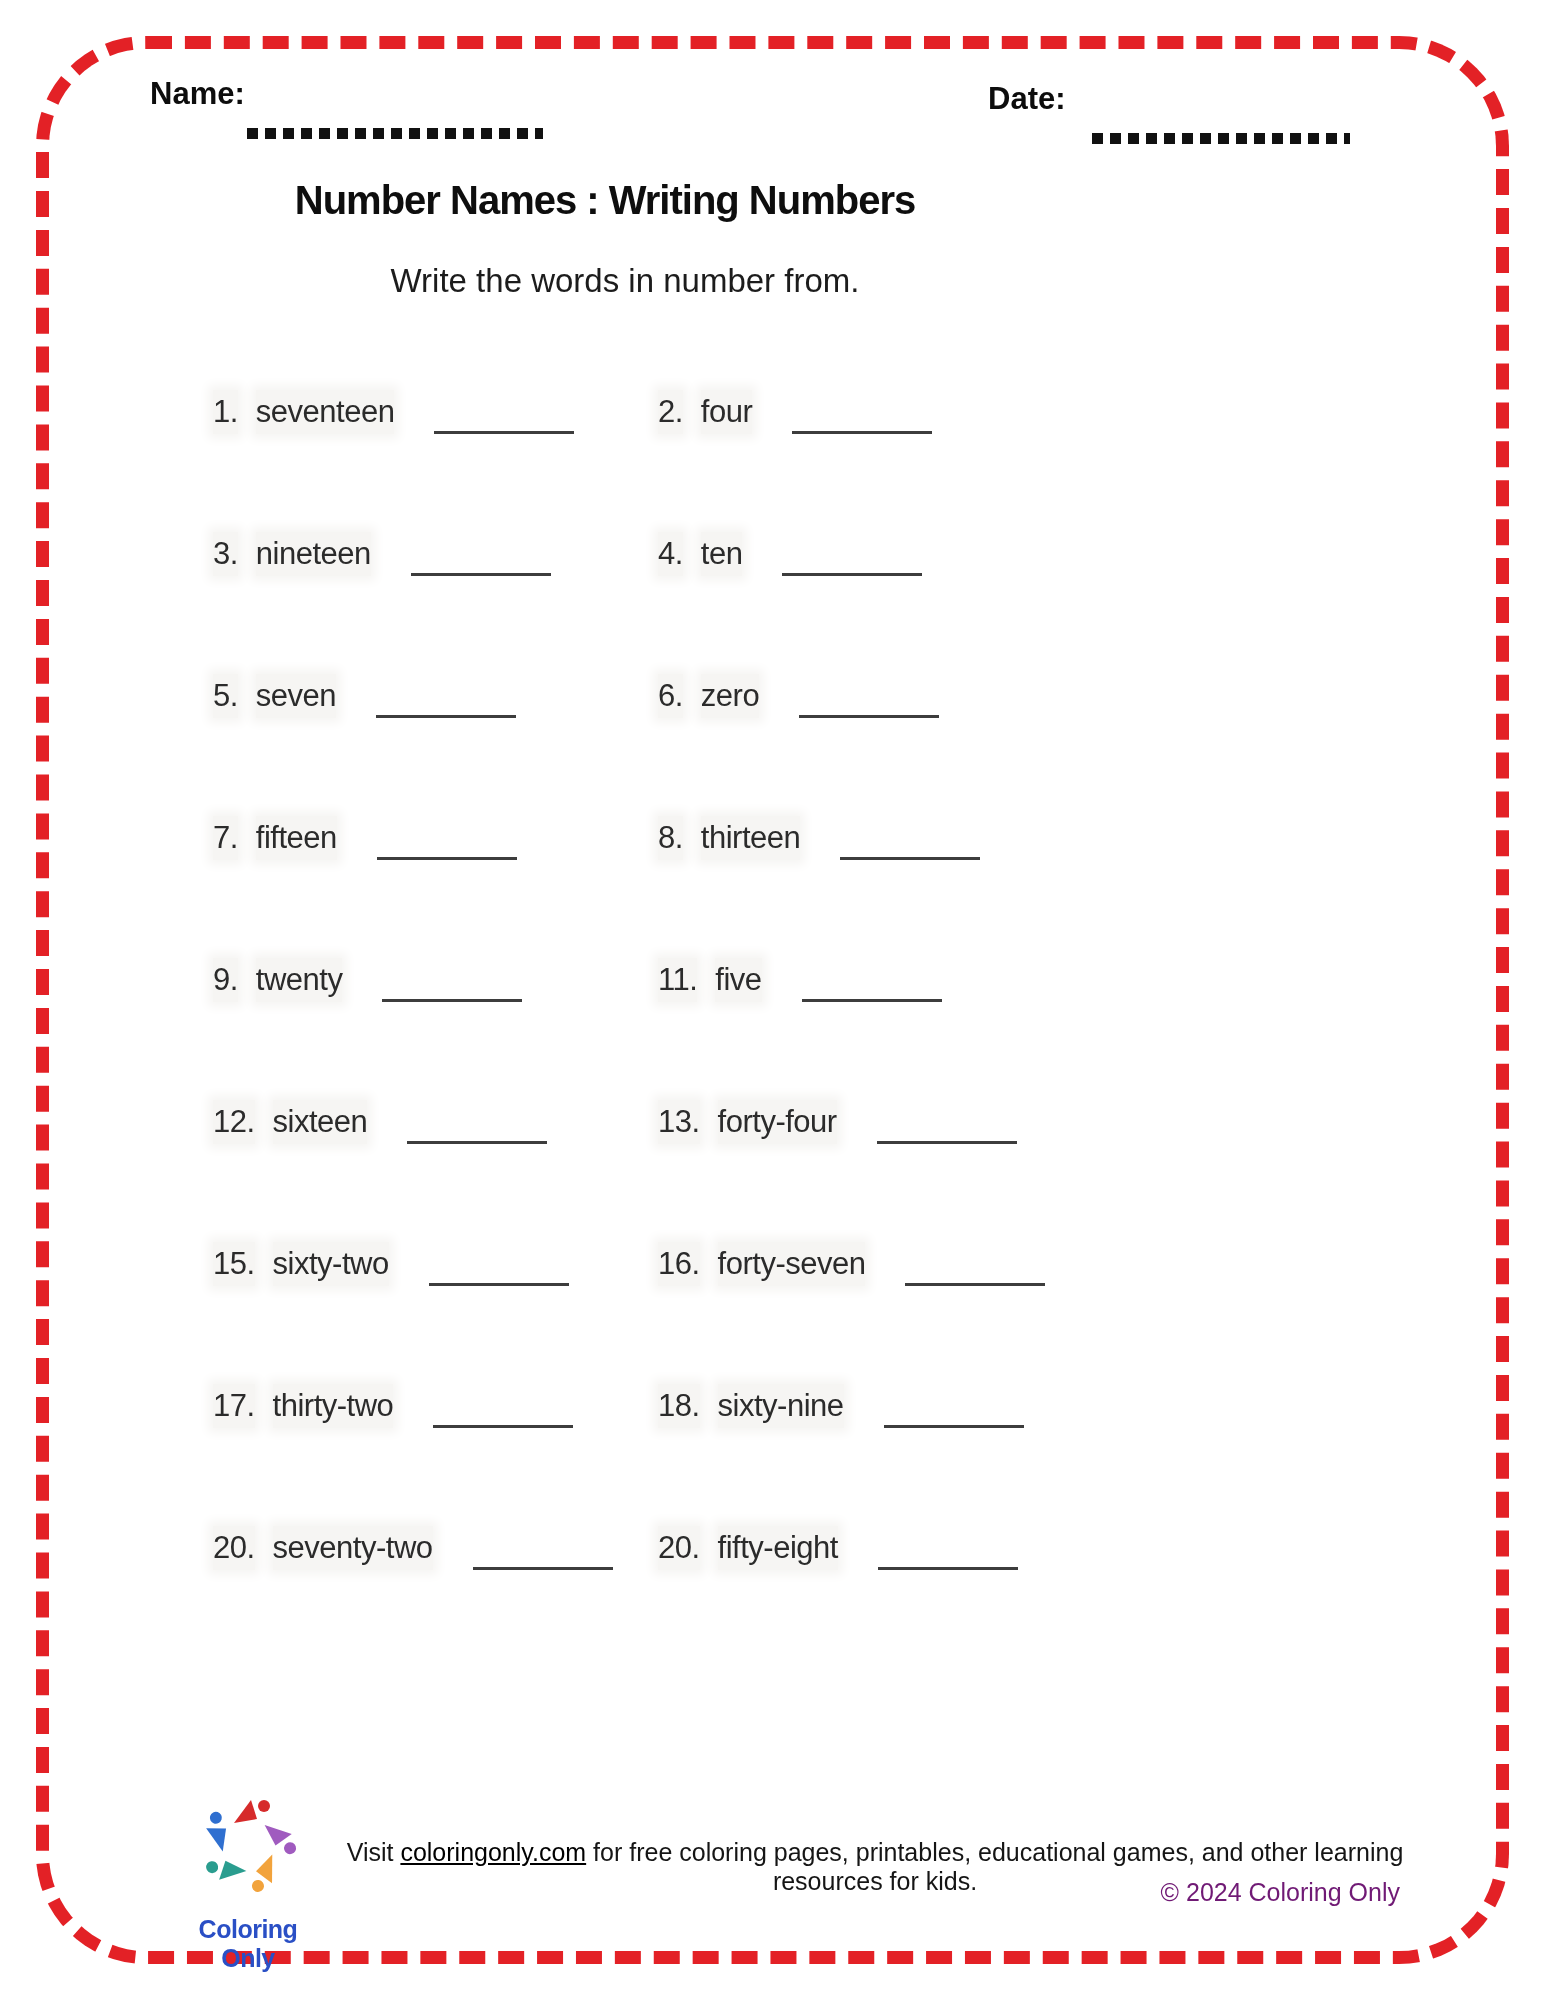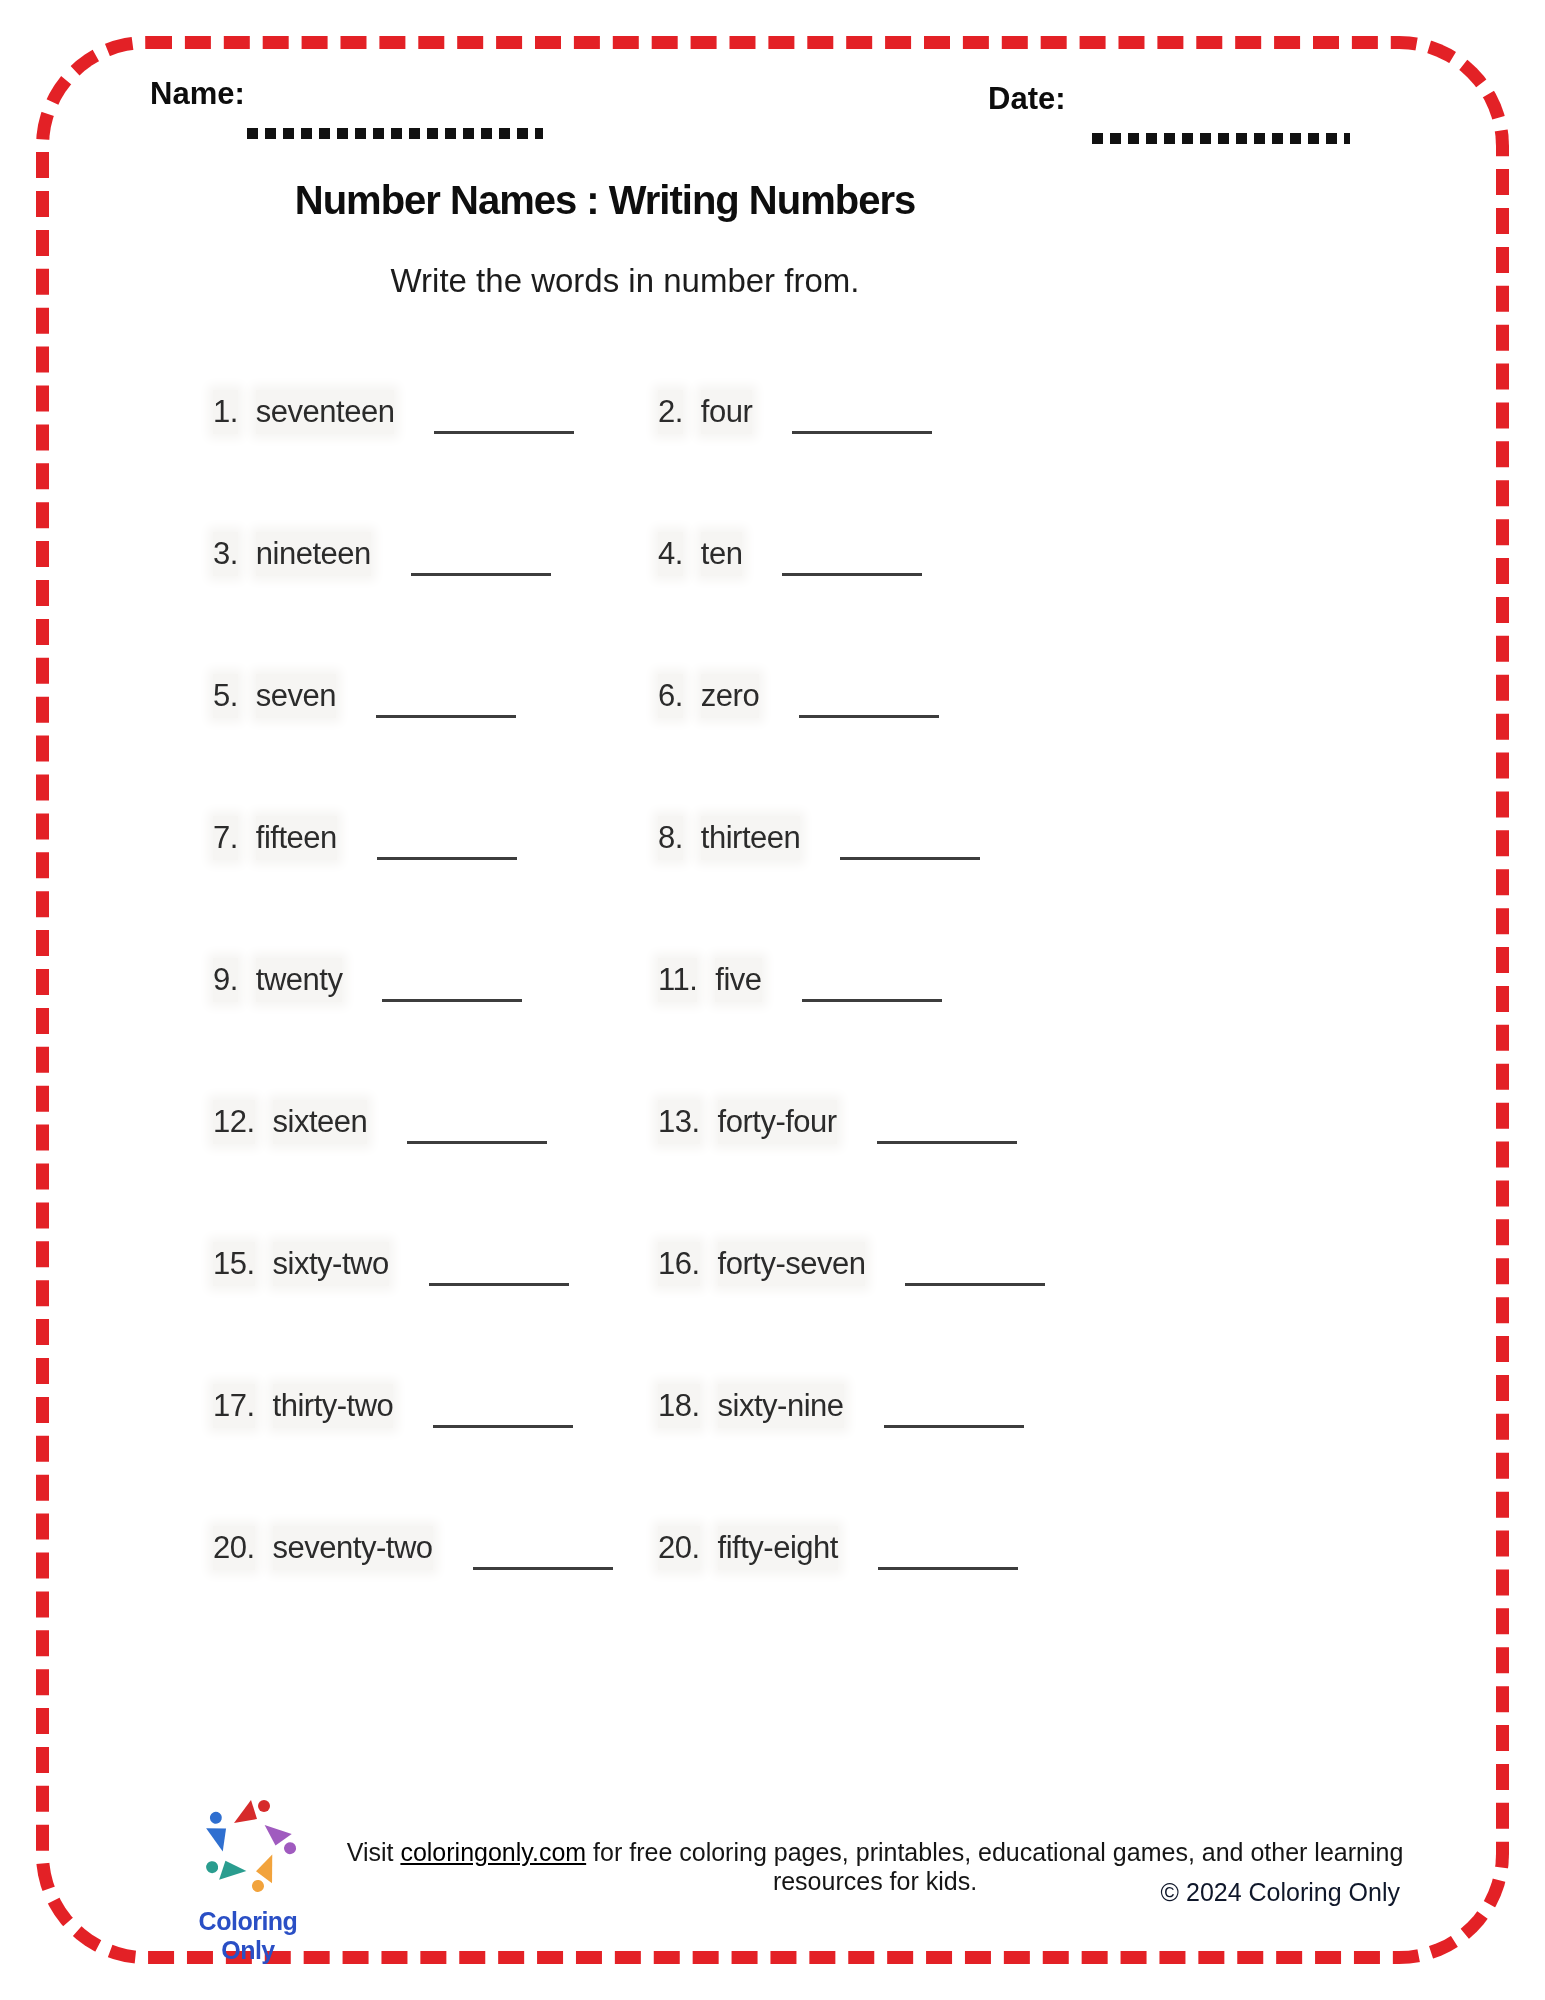--- a/index.html
+++ b/index.html
@@ -34,24 +34,24 @@
   }
   .item { display:flex; align-items:baseline; font-size:31px; letter-spacing:-0.5px; color:#2b2b2b; line-height:44px; white-space:nowrap; }
   .num, .word { background:#f6f5f3; box-shadow:0 0 10px 5px #f6f5f3; }
   .num { margin-right:18px; }
   .blank {
     display:inline-block; width:140px; margin-left:40px;
     border-bottom:3px solid #3d3d3d; height:30px; vertical-align:-10px; align-self:flex-end;
   }
   
   .logo-box { position:absolute; left:178px; top:1795px; width:140px; text-align:center; }
-  .brand { display:block; margin-top:8px; font-size:25px; font-weight:700; color:#2a4fc5; letter-spacing:-0.5px; }
+  .brand { display:block; margin-top:16px; font-size:25px; font-weight:700; color:#2a4fc5; letter-spacing:-0.5px; }
   .visit-line { position:absolute; left:340px; top:1838px; width:1070px; font-size:25px; color:#151515; text-align:center; }
   .visit-line a { color:#000000; text-decoration:underline; }
-  .copyright { position:absolute; top:1878px; left:340px; width:1060px; text-align:right; font-size:25px; color:#0f172a; }
+  .copyright { position:absolute; top:1878px; left:340px; width:1060px; text-align:right; font-size:25px; color:#701a75; }
 </style>
 </head>
 <body>
 
 <div id="page">
   <div class="border-frame"></div>
 
   <div class="name-label">Name:</div>
   <div class="dotted name-dotted"></div>
 

